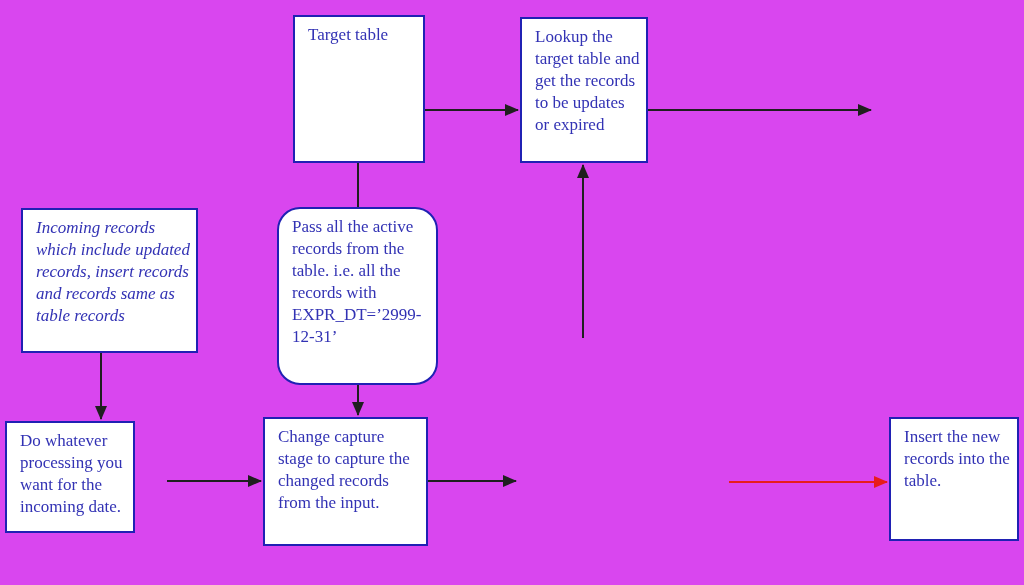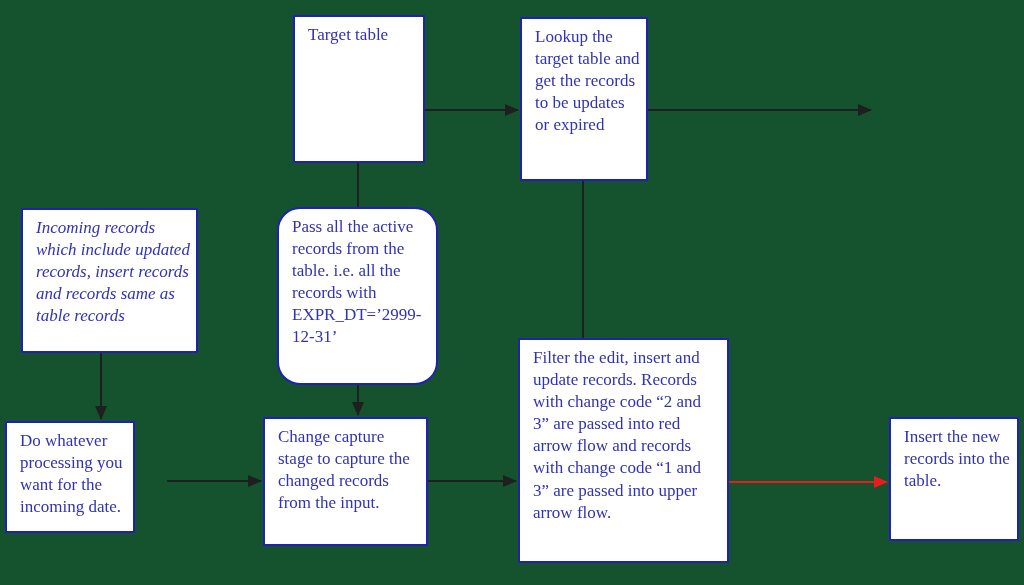--- a/index.html
+++ b/index.html
@@ -4,21 +4,21 @@
 <style>
   html, body {
     margin: 0;
     padding: 0;
     background: #ffffff;
   }
   .stage {
     position: relative;
     width: 1024px;
     height: 585px;
-    background: #14532d;
+    background: #d946ef;
     font-family: "Liberation Serif", "DejaVu Serif", serif;
     overflow: hidden;
   }
   .edges {
     position: absolute;
     left: 0;
     top: 0;
     width: 1024px;
     height: 585px;
     pointer-events: none;
@@ -30,21 +30,21 @@
     background: #ffffff;
     color: #3232b4;
     font-size: 17px;
     line-height: 1.3;
     padding: 7px 6px 0 13px;
     overflow-wrap: break-word;
     word-wrap: break-word;
   }
   
   #node-target-table   { left: 293px; top: 15px;  width: 132px; height: 148px; }
-  #node-lookup         { left: 520px; top: 17px;  width: 128px; height: 164px; }
+  #node-lookup         { left: 520px; top: 17px;  width: 128px; height: 146px; }
   #node-update-expire  { left: 873px; top: 19px;  width: 130px; height: 146px; }
   #node-incoming       { left: 21px;  top: 208px; width: 177px; height: 145px; font-style: italic; }
   #node-pass-all       { left: 277px; top: 207px; width: 161px; height: 178px; border-radius: 23px; }
   #node-do-processing  { left: 5px;   top: 421px; width: 130px; height: 112px; }
   #node-change-capture { left: 263px; top: 417px; width: 165px; height: 129px; }
   #node-filter         { left: 518px; top: 338px; width: 211px; height: 225px; }
   #node-insert-new     { left: 889px; top: 417px; width: 130px; height: 124px; }
 </style>
 </head>
 <body>
@@ -78,17 +78,16 @@
 
 
   <div class="node" id="node-incoming">Incoming records which include updated records, insert records and records same as table records</div>
 
   <div class="node" id="node-pass-all">Pass all the active records from the table. i.e. all the records with EXPR_DT=’2999-12-31’</div>
 
   <div class="node" id="node-do-processing">Do whatever processing you want for the incoming date.</div>
 
   <div class="node" id="node-change-capture">Change capture stage to capture the changed records from the input.</div>
 
-  <div class="node" id="node-filter">Filter the edit, insert and update records. Records with change code “2 and 3” are passed into red arrow flow and records with change code “1 and 3” are passed into upper arrow flow.</div>
 
   <div class="node" id="node-insert-new">Insert the new records into the table.</div>
 
 </div>
 
 </body></html>

